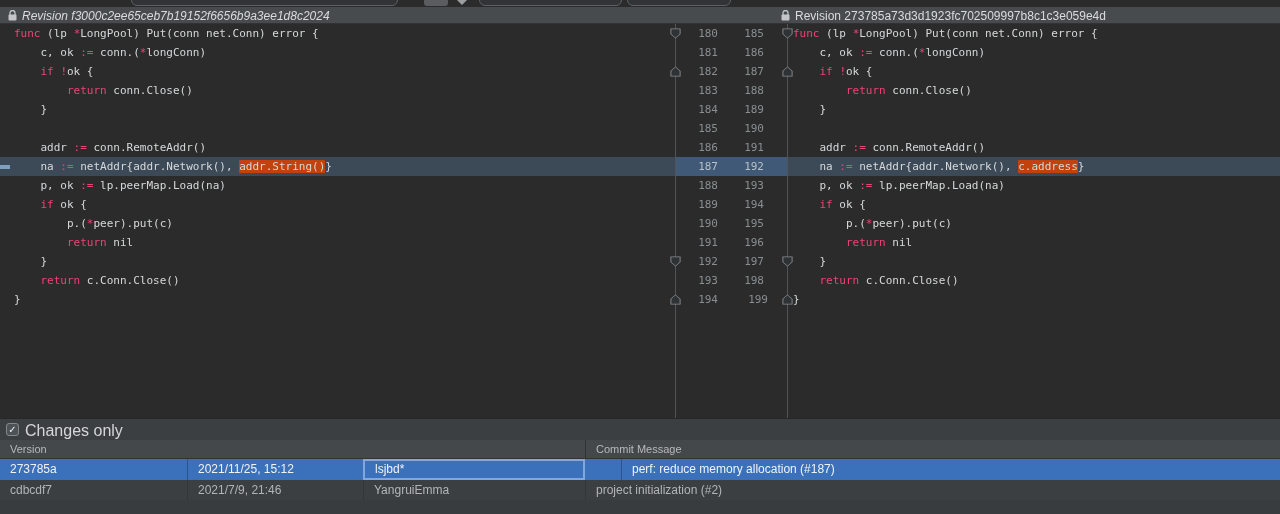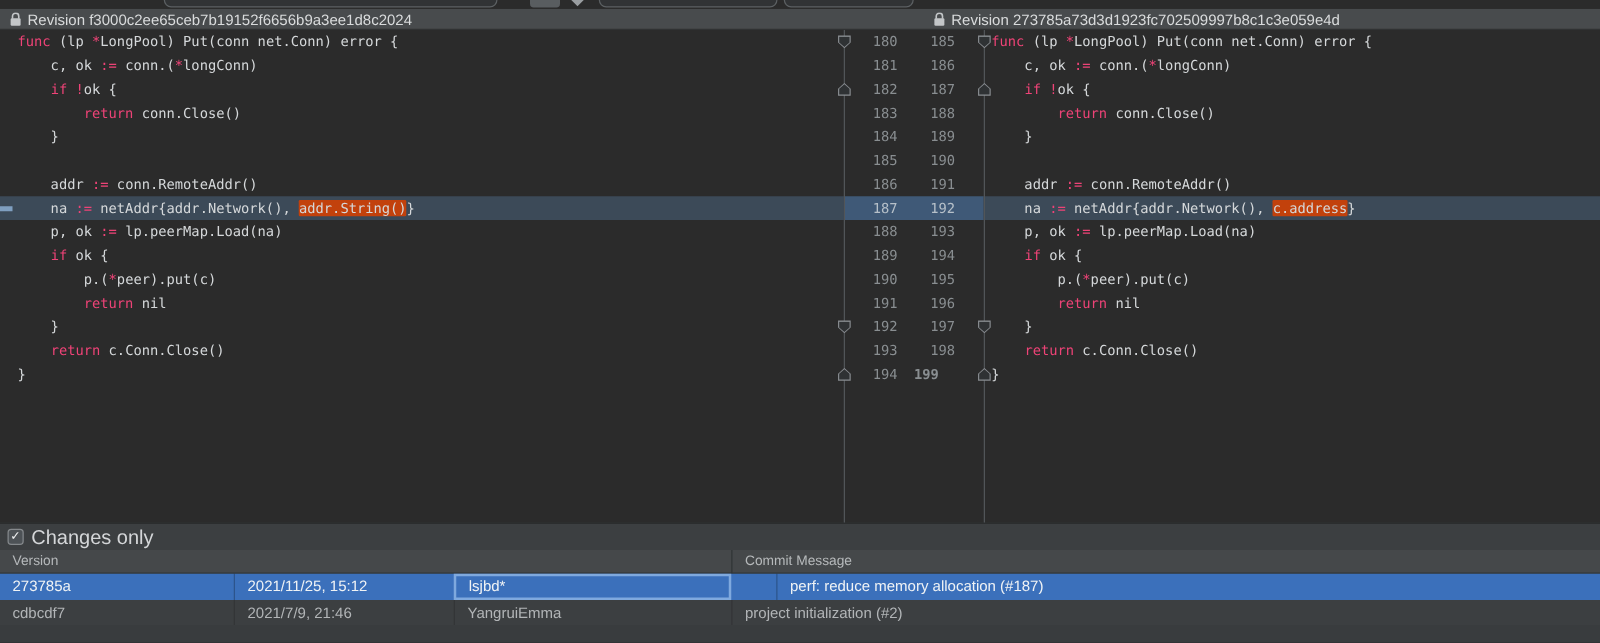--- a/index.html
+++ b/index.html
@@ -74,28 +74,28 @@
 
   <div class="top-strip">
     <div class="frag-box" style="left:131px; width:267px;"></div>
     <div class="frag-btn" style="left:424px; width:24px;"></div>
     <div class="frag-icon" style="left:457px;"></div>
     <div class="frag-box" style="left:479px; width:143px;"></div>
     <div class="frag-box" style="left:627px; width:104px;"></div>
   </div>
 
   <div class="rev-bar">
-    <div class="rev" style="left:8px;">
+    <div class="rev" style="left:8px;font-style:italic;">
       <svg width="9" height="11" viewBox="0 0 9 11">
         <rect x="0.5" y="4.5" width="8" height="6" rx="1" fill="#c3c6c8"></rect>
         <path d="M2 5 V3 a2.5 2.5 0 0 1 5 0 V5" fill="none" stroke="#c3c6c8" stroke-width="1.3"></path>
       </svg>
       <span>Revision f3000c2ee65ceb7b19152f6656b9a3ee1d8c2024</span>
     </div>
-    <div class="rev" style="left:747px;">
+    <div class="rev" style="left:781px;">
       <svg width="9" height="11" viewBox="0 0 9 11">
         <rect x="0.5" y="4.5" width="8" height="6" rx="1" fill="#c3c6c8"></rect>
         <path d="M2 5 V3 a2.5 2.5 0 0 1 5 0 V5" fill="none" stroke="#c3c6c8" stroke-width="1.3"></path>
       </svg>
       <span>Revision 273785a73d3d1923fc702509997b8c1c3e059e4d</span>
     </div>
   </div>
 
   <div class="diff-area" id="diff-area">
     <div class="vline" style="left:675px;"></div>
@@ -157,21 +157,21 @@
       <div class="code-line" style="left: 787px; top: 228px; width: 493px; padding-left: 6px;"><span class="p">    }</span></div>
       <div class="lnum" style="left: 688px; top: 228px;">192</div>
       <div class="lnum" style="left: 734px; top: 228px;">197</div>
       <div class="code-line" style="left: 0px; top: 247px; width: 675px; padding-left: 14px;"><span class="p">    </span><span class="k">return</span><span class="p"> c.Conn.Close()</span></div>
       <div class="code-line" style="left: 787px; top: 247px; width: 493px; padding-left: 6px;"><span class="p">    </span><span class="k">return</span><span class="p"> c.Conn.Close()</span></div>
       <div class="lnum" style="left: 688px; top: 247px;">193</div>
       <div class="lnum" style="left: 734px; top: 247px;">198</div>
       <div class="code-line" style="left: 0px; top: 266px; width: 675px; padding-left: 14px;"><span class="p">}</span></div>
       <div class="code-line" style="left: 787px; top: 266px; width: 493px; padding-left: 6px;"><span class="p">}</span></div>
       <div class="lnum" style="left: 688px; top: 266px;">194</div>
-      <div class="lnum" style="left: 721px; top: 266px; font-weight: bold;">199</div>
+      <div class="lnum" style="left: 738px; top: 266px;">199</div>
       <div class="fold down" style="left: 670px; top: 4px;">
         <div class="in"></div>
       </div>
       <div class="fold down" style="left: 782px; top: 4px;">
         <div class="in"></div>
       </div>
       <div class="fold up" style="left: 670px; top: 42px;">
         <div class="in"></div>
       </div>
       <div class="fold up" style="left: 782px; top: 42px;">

